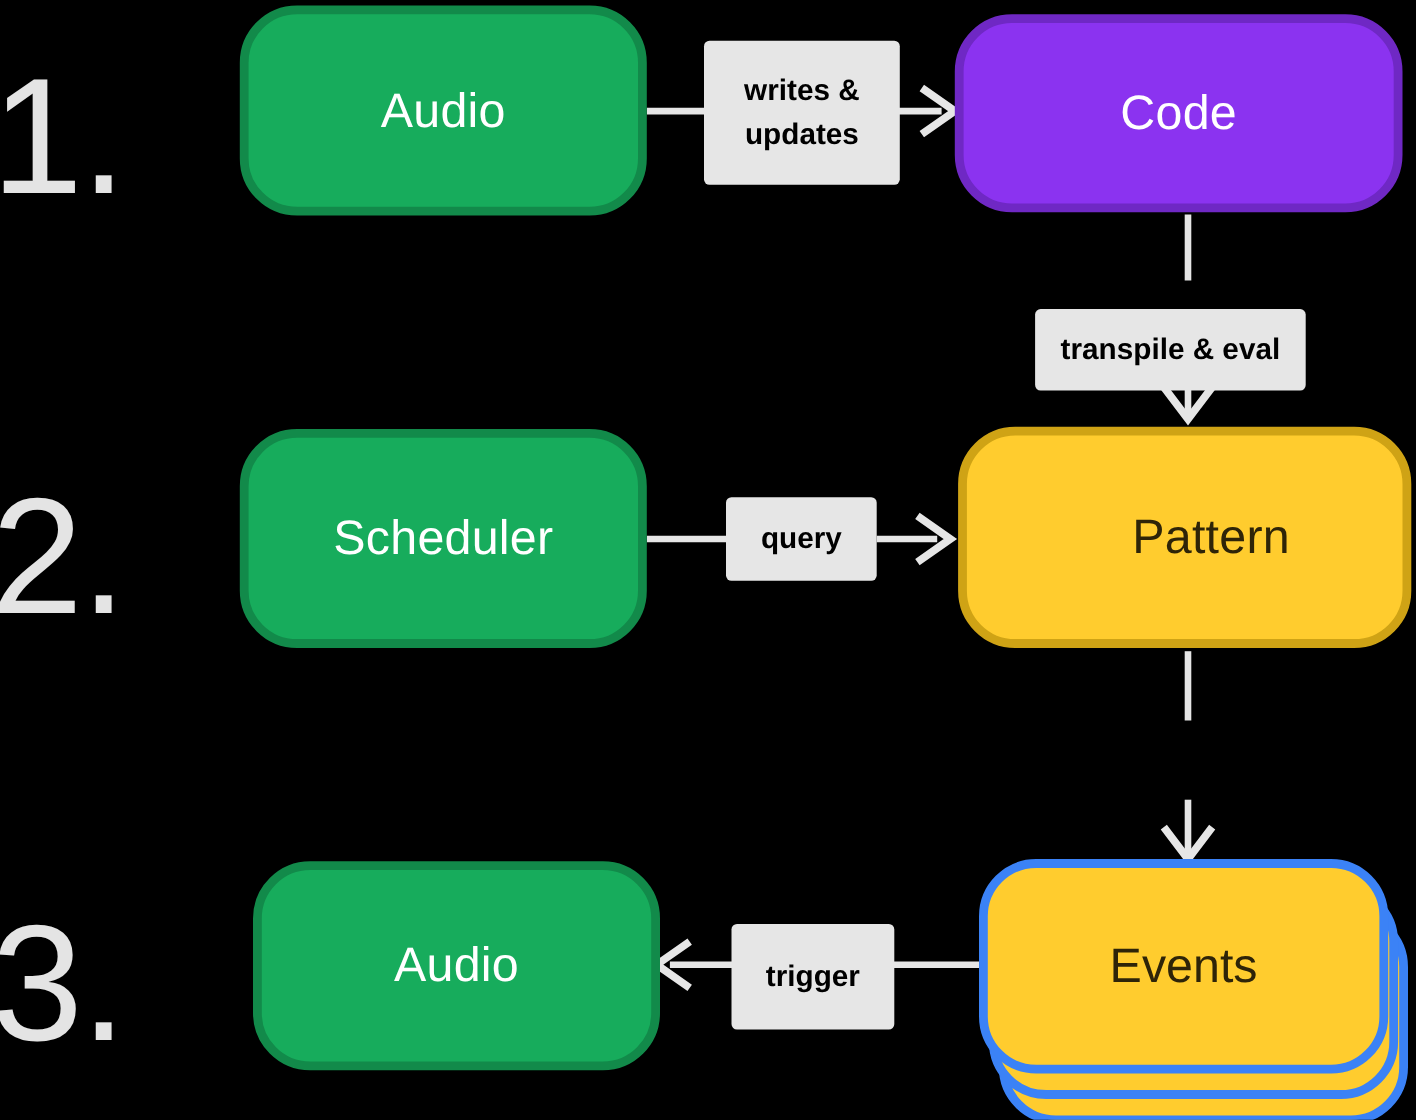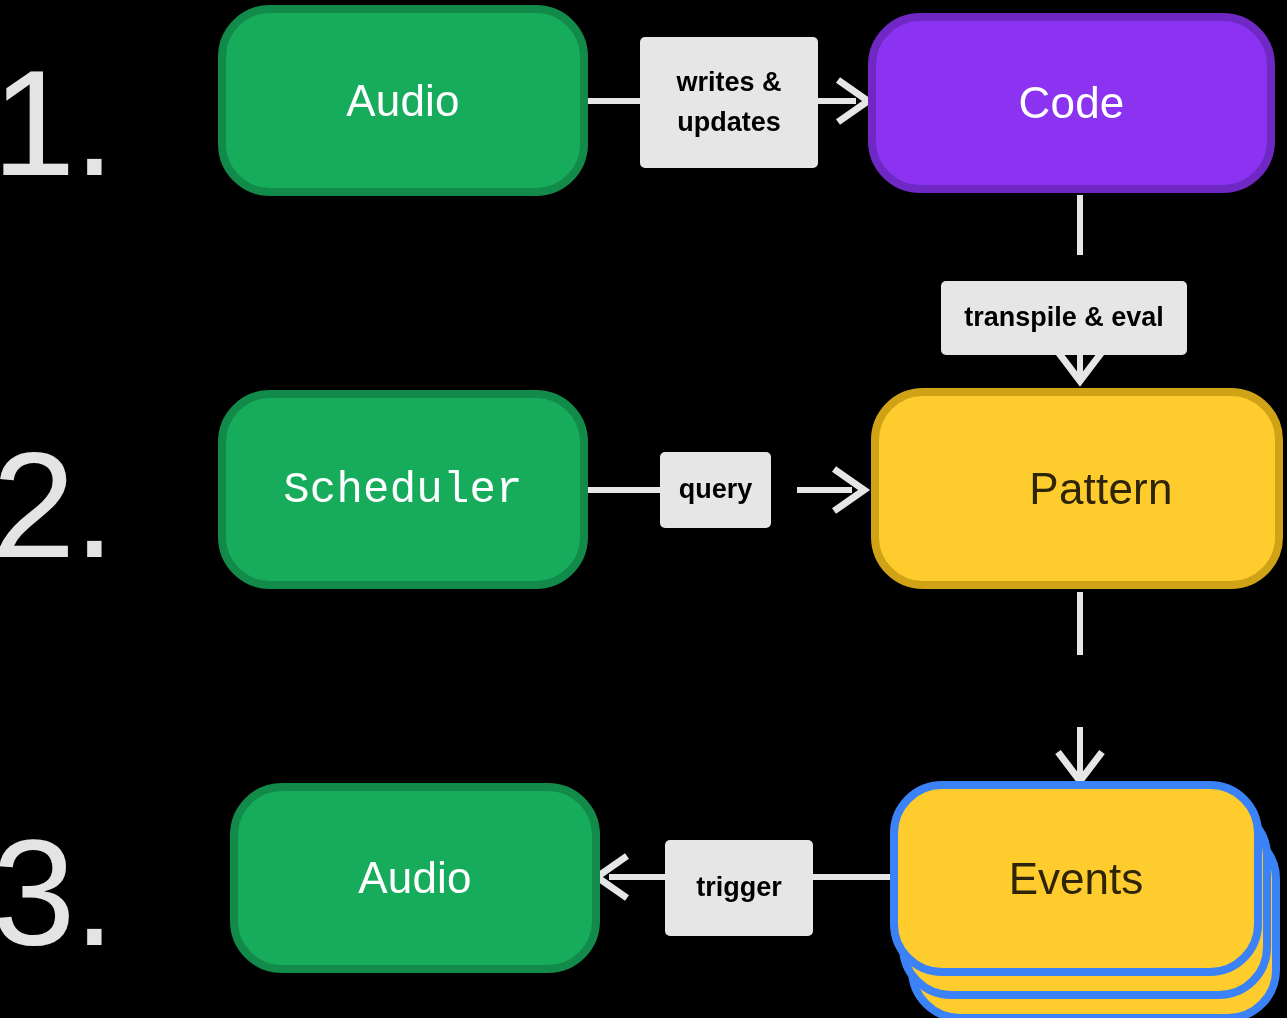--- a/index.html
+++ b/index.html
@@ -139,42 +139,42 @@
   </svg>
 
   <div class="step-number" style="left:-8px; top:48px;">1.</div>
   <div class="step-number" style="left:-8px; top:430px;">2.</div>
   <div class="step-number" style="left:-8px; top:818px;">3.</div>
 
   <div class="node green" style="left:218px; top:5px; width:370px; height:191px;">Audio</div>
 
   <div class="node purple" style="left:868px; top:13px; width:407px; height:180px;">Code</div>
 
-  <div class="node green" style="left:218px; top:390px; width:370px; height:199px;font-family:Liberation Mono, monospace;">Scheduler</div>
+  <div class="node green" style="left:218px; top:390px; width:370px; height:199px;">Scheduler</div>
 
   <div class="node yellow" style="left:871px; top:388px; width:412px; height:201px;padding-left:48px;">Pattern</div>
 
   <div class="node green" style="left:230px; top:783px; width:370px; height:190px;">Audio</div>
 
   <div class="stack" style="left:890px; top:781px; width:400px; height:240px;">
     <div class="layer l3"></div>
     <div class="layer l2"></div>
     <div class="layer l1">Events</div>
   </div>
 
   <div class="edge-label" style="left:640px; top:37px; width:178px; height:131px;">
     <span>writes &amp;</span>
     <span>updates</span>
   </div>
 
   <div class="edge-label" style="left:941px; top:253px; width:246px; height:74px;margin-top:28px;">
     <span>transpile &amp; eval</span>
   </div>
 
-  <div class="edge-label" style="left:660px; top:452px; width:111px; height:76px;">
+  <div class="edge-label" style="left:660px; top:452px; width:137px; height:76px;">
     <span>query</span>
   </div>
 
 
   <div class="edge-label" style="left:665px; top:840px; width:148px; height:96px;text-align:right;">
     <span>trigger</span>
   </div>
 
 </div>
 

